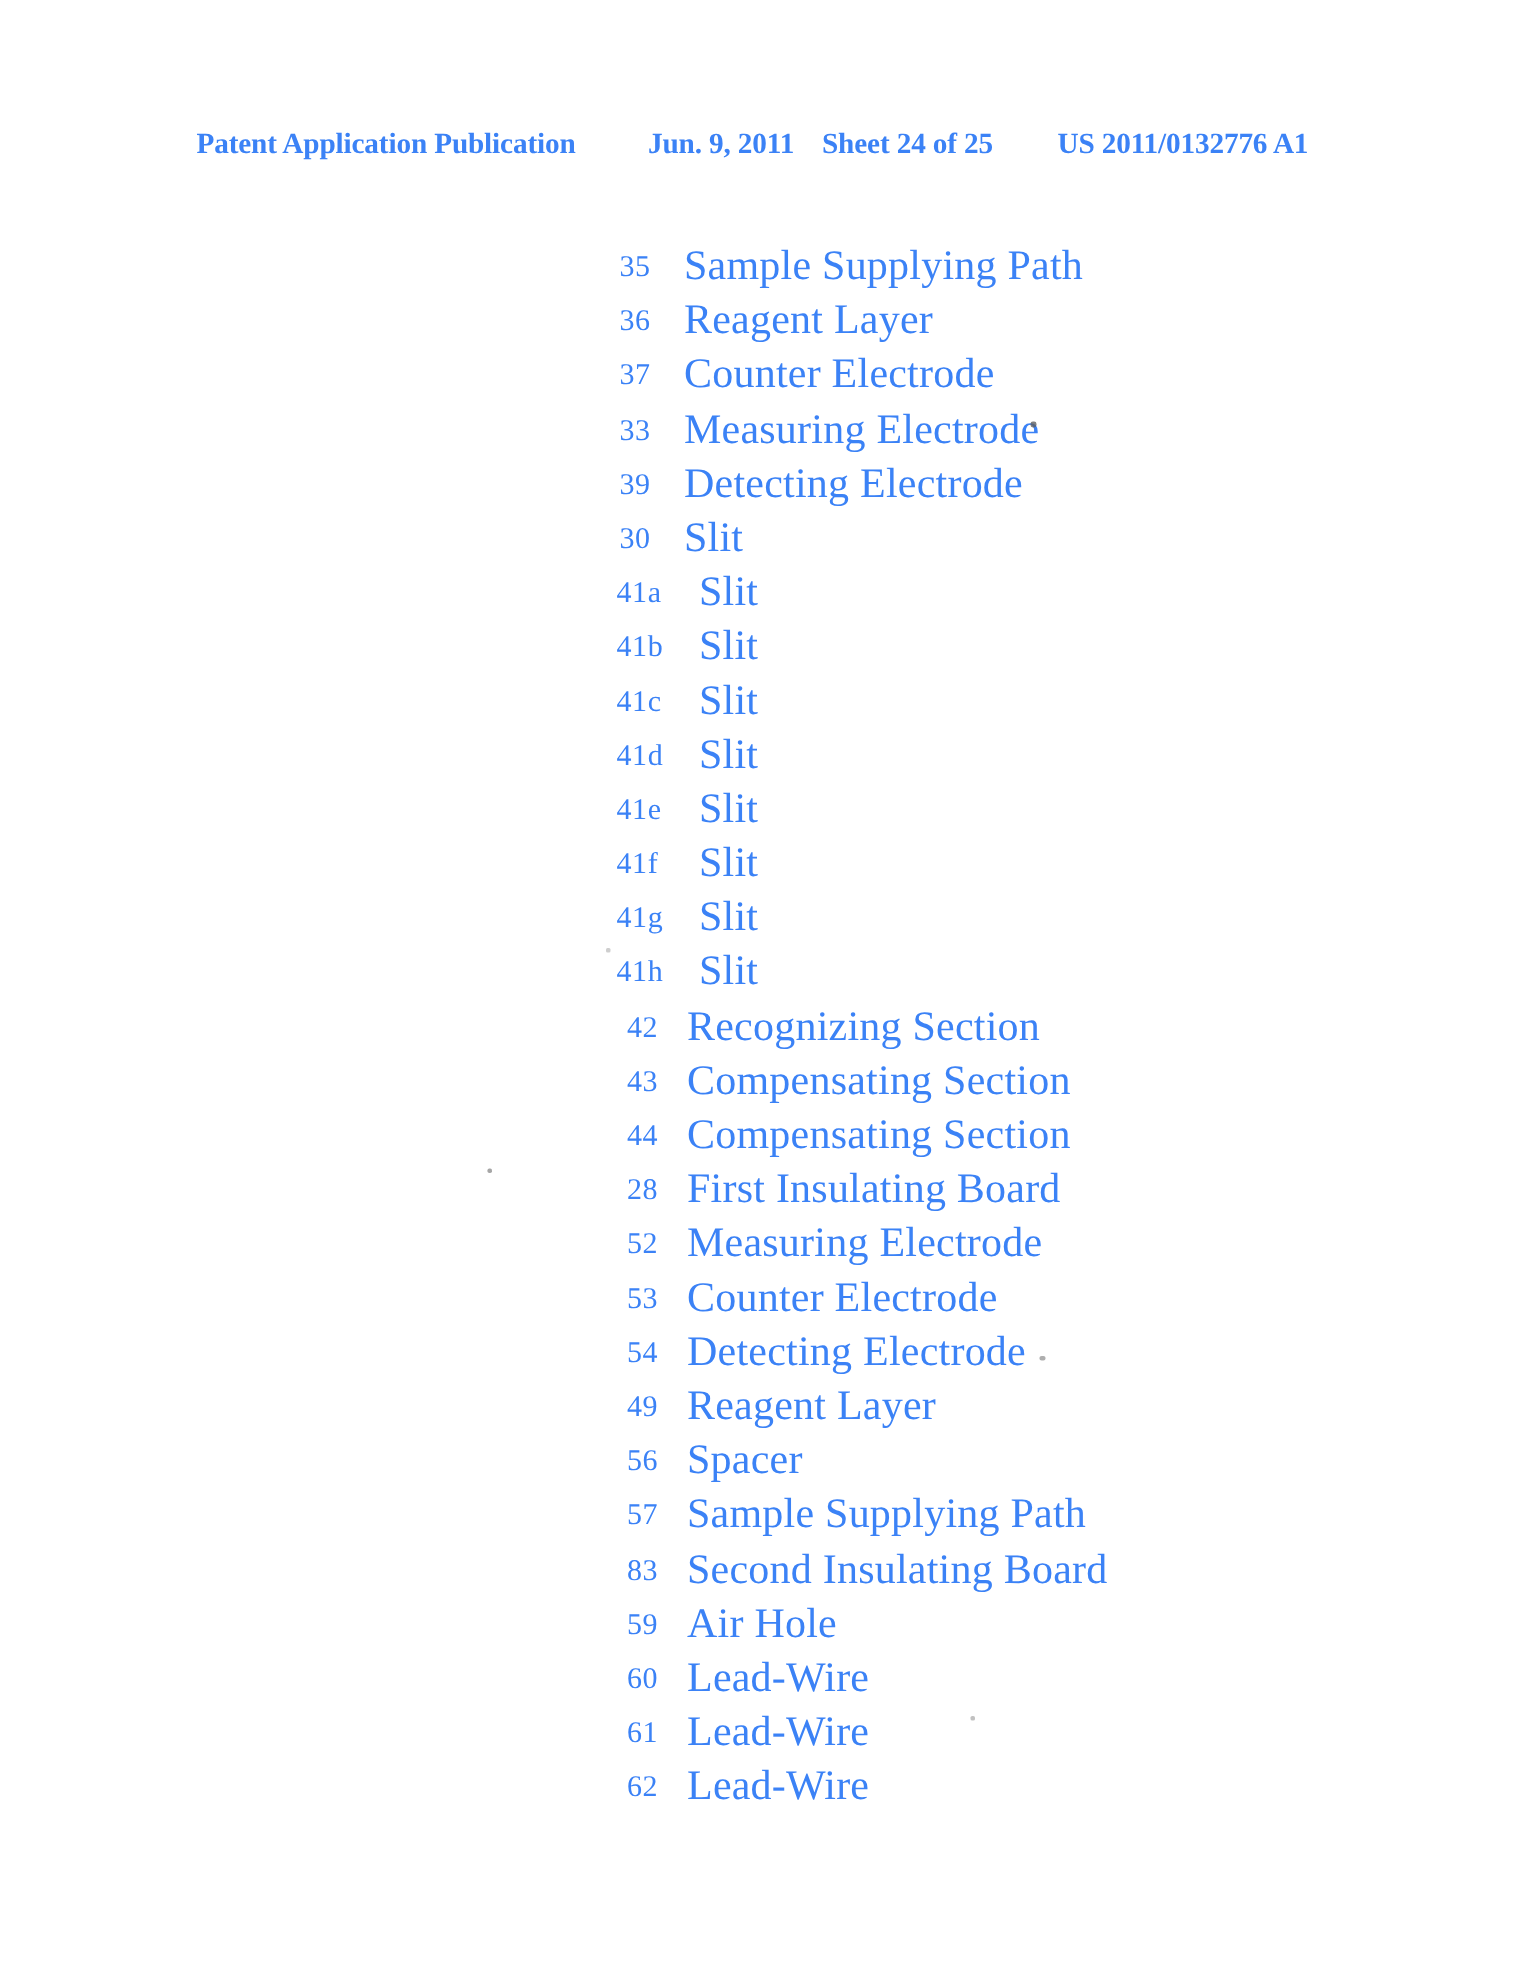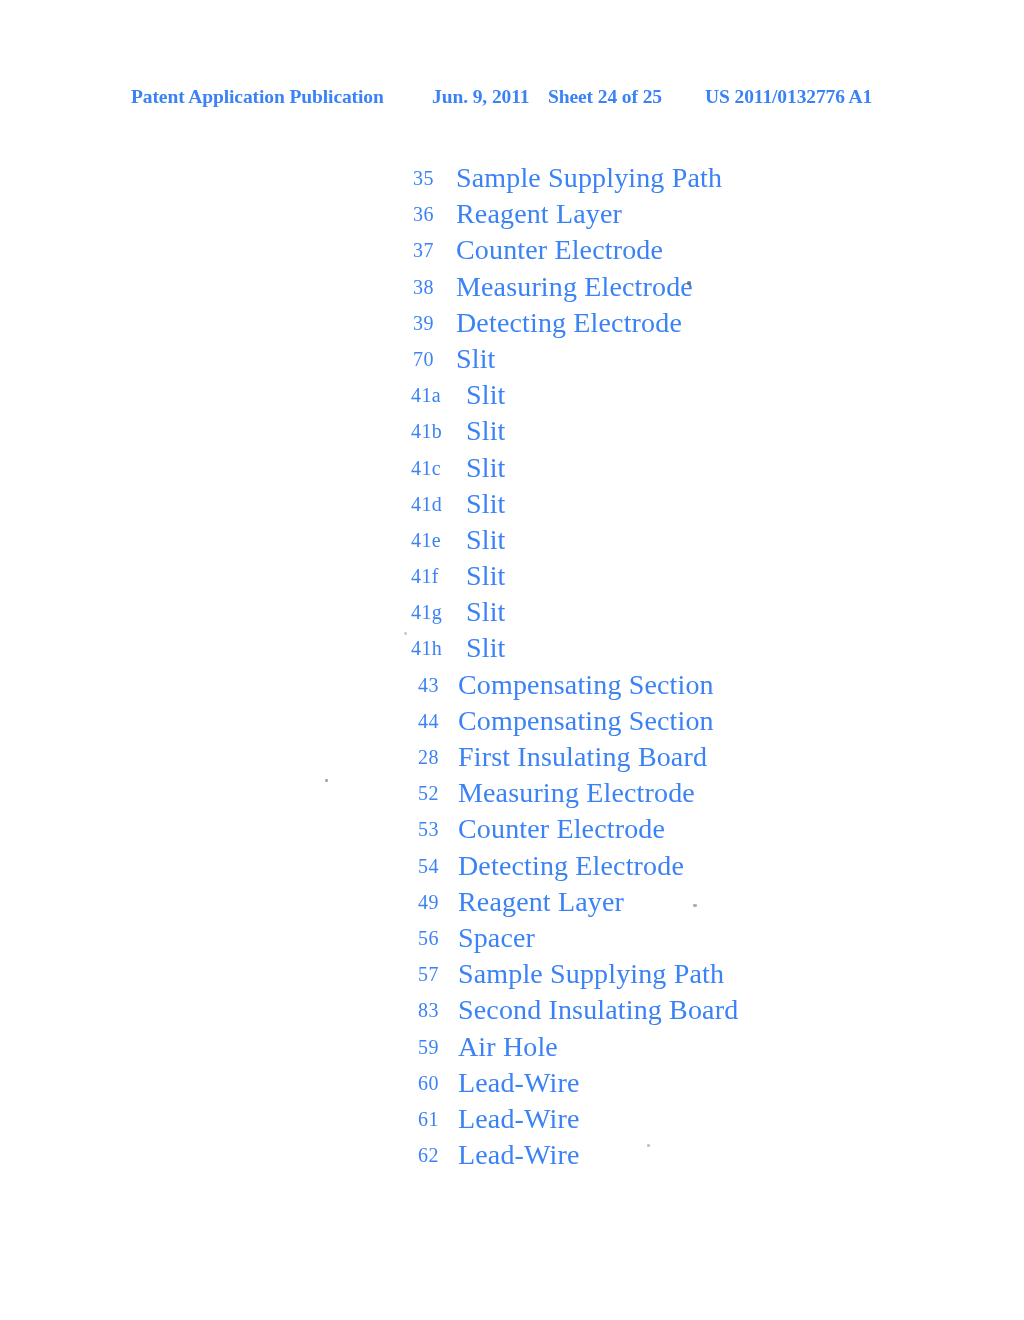--- a/index.html
+++ b/index.html
@@ -125,29 +125,29 @@
       </div>
       <div class="ref-row grp-a">
         <span class="ref-num">36</span>
         <span class="ref-label">Reagent Layer</span>
       </div>
       <div class="ref-row grp-a">
         <span class="ref-num">37</span>
         <span class="ref-label">Counter Electrode</span>
       </div>
       <div class="ref-row grp-a">
-        <span class="ref-num">38</span>
+        <span class="ref-num">33</span>
         <span class="ref-label">Measuring Electrode</span>
       </div>
       <div class="ref-row grp-a">
         <span class="ref-num">39</span>
         <span class="ref-label">Detecting Electrode</span>
       </div>
       <div class="ref-row grp-a">
-        <span class="ref-num">70</span>
+        <span class="ref-num">30</span>
         <span class="ref-label">Slit</span>
       </div>
       <div class="ref-row grp-b">
         <span class="ref-num">41a</span>
         <span class="ref-label">Slit</span>
       </div>
       <div class="ref-row grp-b">
         <span class="ref-num">41b</span>
         <span class="ref-label">Slit</span>
       </div>
@@ -167,20 +167,24 @@
         <span class="ref-num">41f</span>
         <span class="ref-label">Slit</span>
       </div>
       <div class="ref-row grp-b">
         <span class="ref-num">41g</span>
         <span class="ref-label">Slit</span>
       </div>
       <div class="ref-row grp-b">
         <span class="ref-num">41h</span>
         <span class="ref-label">Slit</span>
+      </div>
+      <div class="ref-row grp-c">
+        <span class="ref-num">42</span>
+        <span class="ref-label">Recognizing Section</span>
       </div>
       <div class="ref-row grp-c">
         <span class="ref-num">43</span>
         <span class="ref-label">Compensating Section</span>
       </div>
       <div class="ref-row grp-c">
         <span class="ref-num">44</span>
         <span class="ref-label">Compensating Section</span>
       </div>
       <div class="ref-row grp-c">

